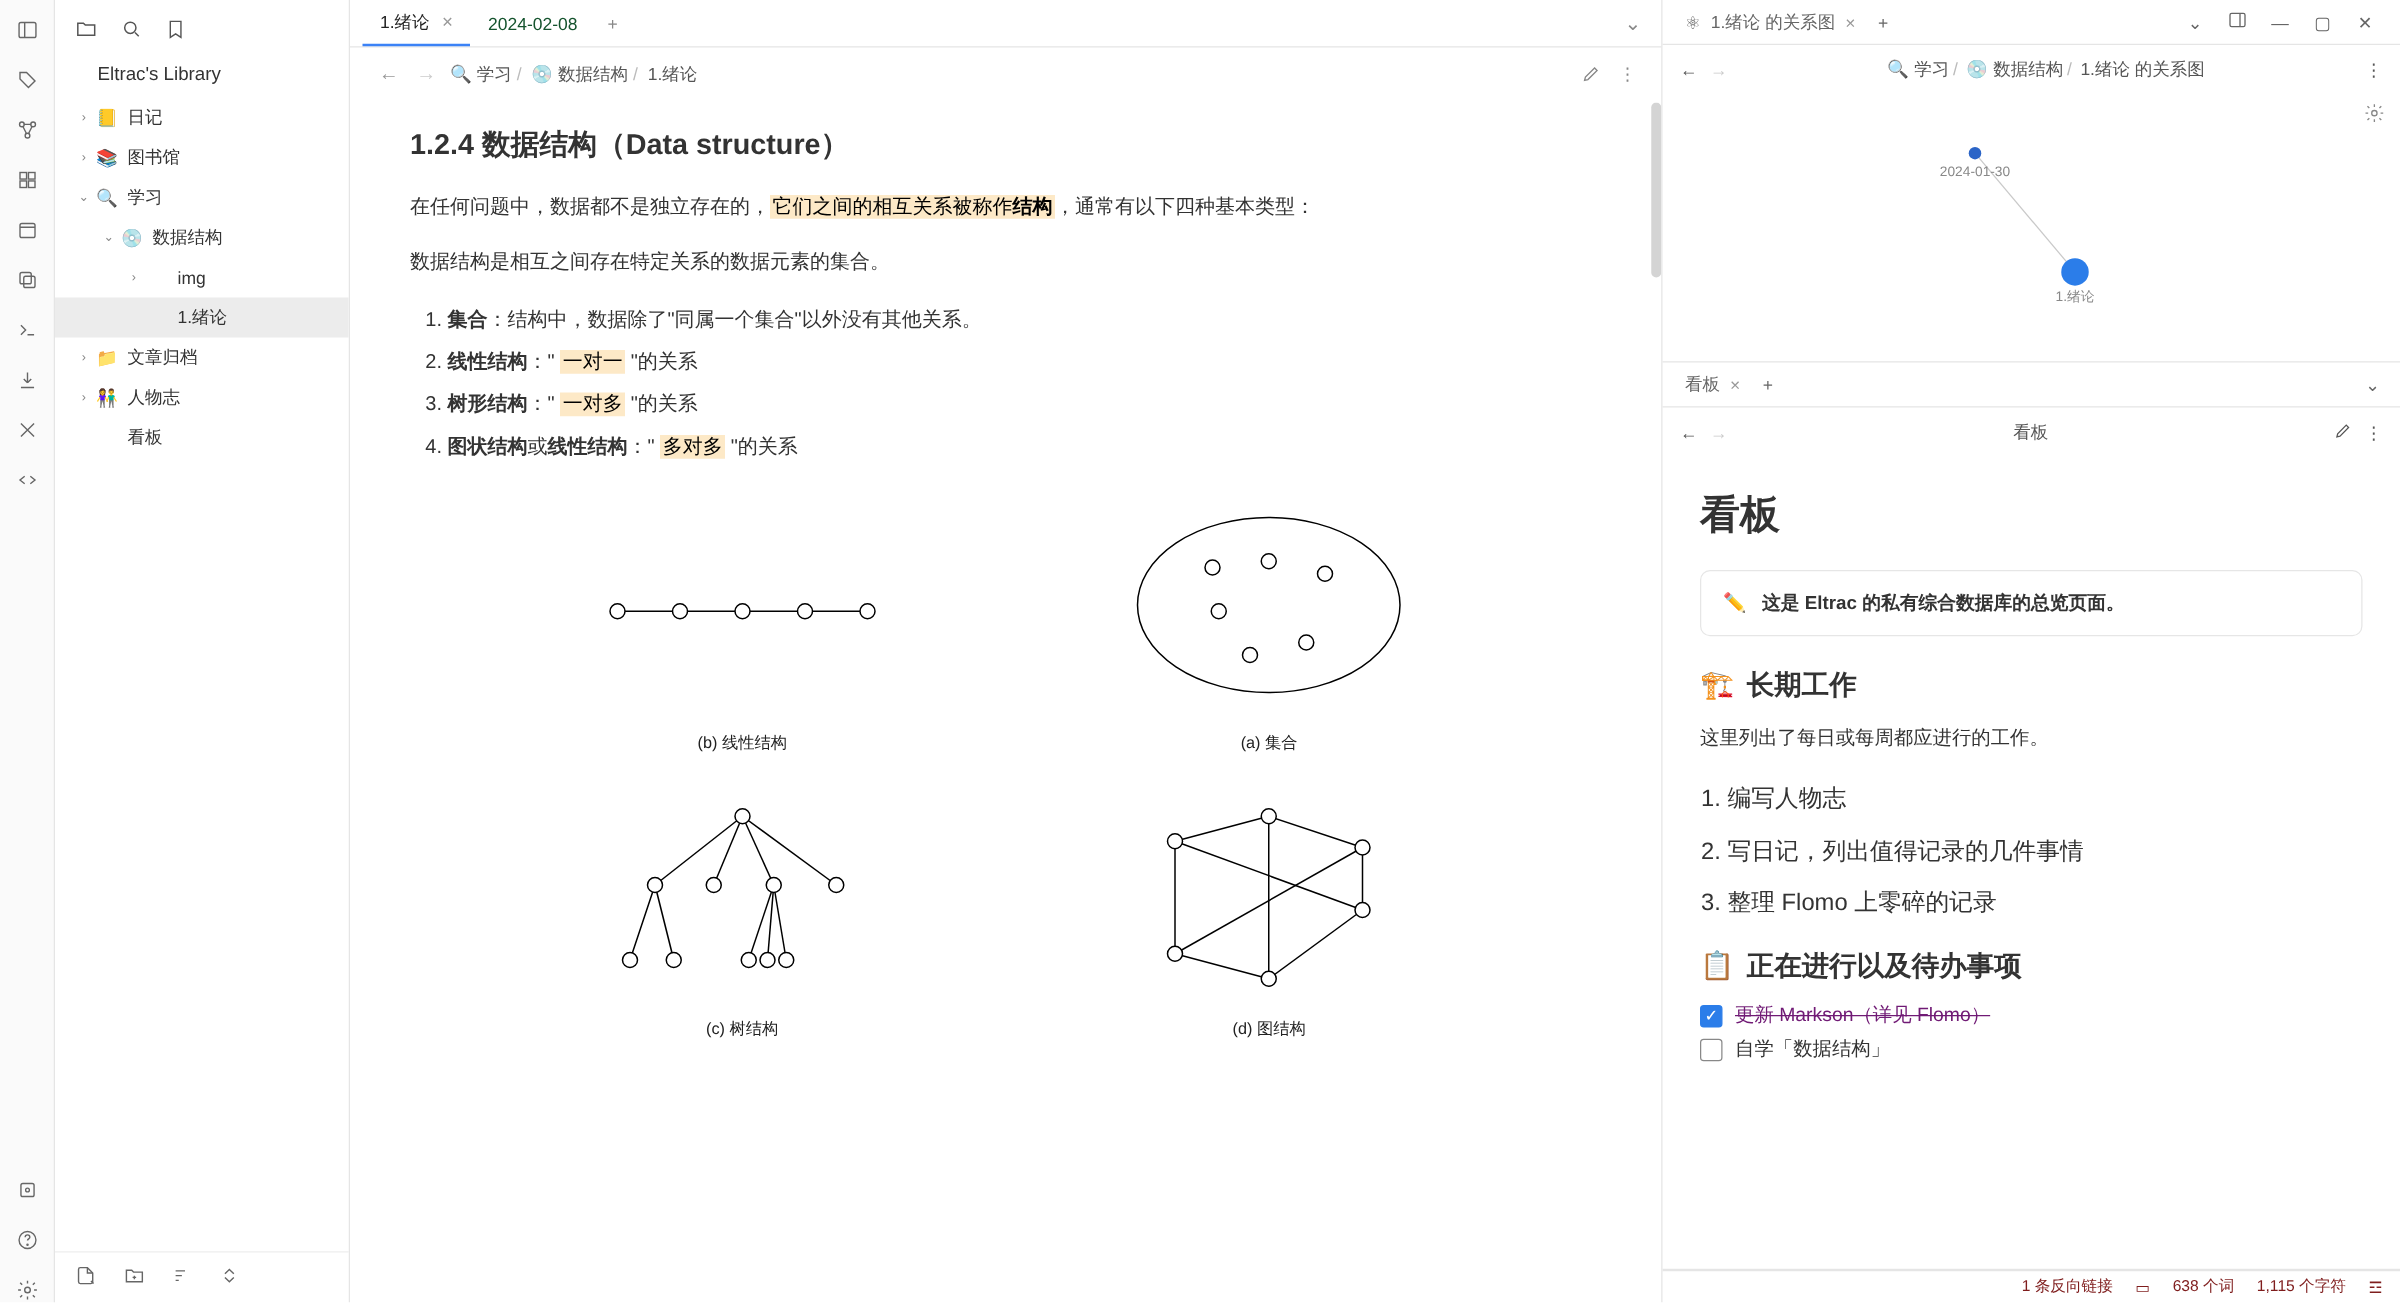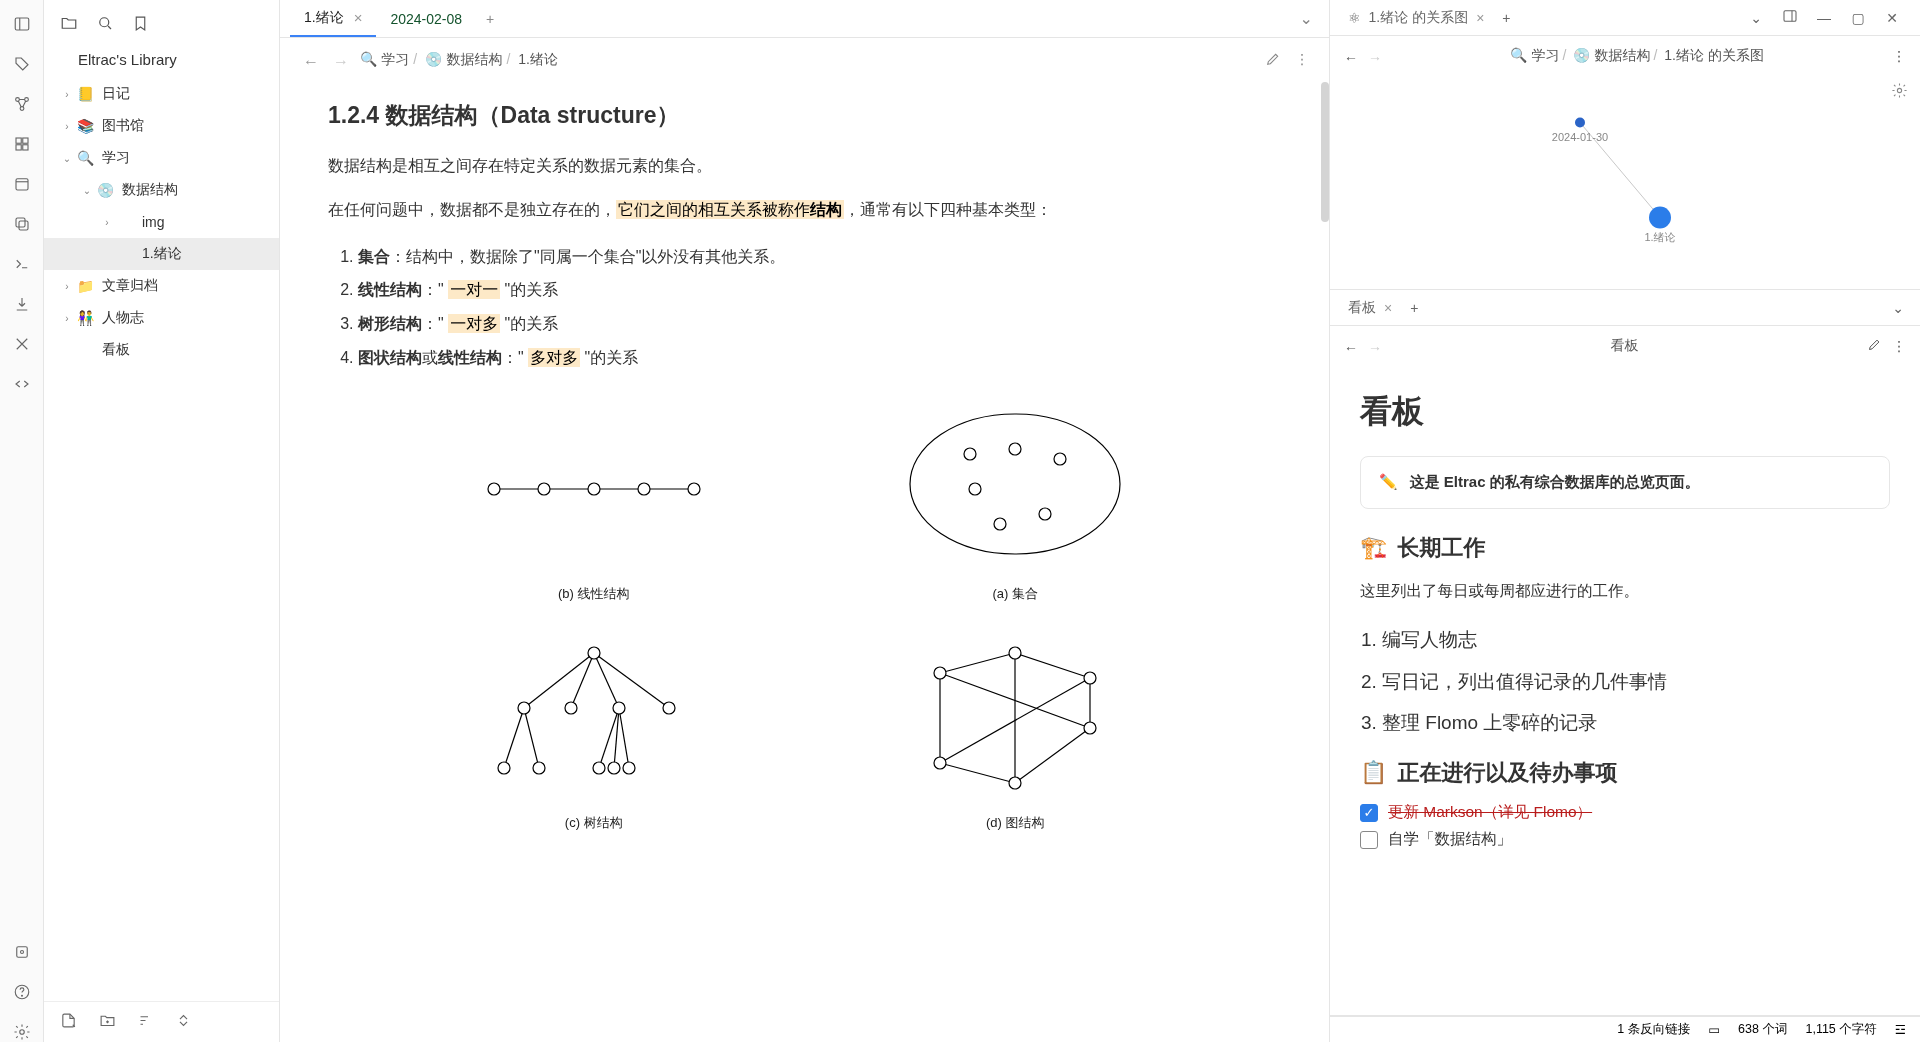--- a/index.html
+++ b/index.html
@@ -70,28 +70,28 @@
 .gnode-lbl { font-size: 11px; fill: #888; text-anchor: middle; }
 .kb-body { flex: 1; overflow: auto; padding: 10px 30px 30px; }
 .kb-body h1 { font-size: 32px; font-weight: 800; margin: 14px 0 22px; }
 .callout { border: 1px solid #e6e6e6; border-radius: 8px; padding: 16px 18px; display: flex; gap: 12px; align-items: flex-start; font-size: 15px; margin-bottom: 24px; }
 .kb-body h2 { font-size: 22px; font-weight: 800; margin: 14px 0 14px; display: flex; align-items: center; gap: 10px; }
 .kb-body p { font-size: 15.5px; line-height: 1.8; margin-bottom: 14px; }
 .kb-body ol.tasks { margin-left: 22px; font-size: 19px; line-height: 2.2; }
 .chk-row { display: flex; align-items: center; gap: 10px; font-size: 15.5px; margin: 6px 0; }
 .chk { width: 18px; height: 18px; border: 1.5px solid #888; border-radius: 3px; display: inline-flex; align-items: center; justify-content: center; }
 .chk.checked { background: #2b7de9; border-color: #2b7de9; color: #fff; font-size: 13px; }
-.strike { text-decoration: line-through; color: #b91c1c; }
+.strike { text-decoration: line-through; color: #701a75; }
 
 
 .win-ctrl { display: flex; gap: 10px; align-items: center; padding: 0 8px; color: #666; }
 .win-ctrl span { width: 24px; text-align: center; cursor: pointer; }
 
 
-.status { height: 26px; border-top: 1px solid #e5e5e5; display: flex; align-items: center; justify-content: flex-end; gap: 18px; padding: 0 14px; font-size: 12.5px; color: #000000; }
+.status { height: 26px; border-top: 1px solid #e5e5e5; display: flex; align-items: center; justify-content: flex-end; gap: 18px; padding: 0 14px; font-size: 12.5px; color: #7f1d1d; }
 .end-col { display:flex; flex-direction:column; width:590px; }
 </style>
 </head>
 <body>
 
 <div class="app">
 
   <div class="activity-bar">
     <div class="act-icon">
         <svg viewBox="0 0 24 24">
@@ -277,24 +277,24 @@
       <div class="right">
         <span><svg width="16" height="16" viewBox="0 0 24 24" fill="none" stroke="currentColor" stroke-width="1.6">
               <path d="M4 20l4-1 11-11-3-3L5 16l-1 4z"></path>
             </svg></span>
         <span>⋮</span>
       </div>
     </div>
     <div class="editor-body">
       <div class="scroll-ind"></div>
       <h2>1.2.4 数据结构（Data structure）</h2>
-      <p>数据结构是相互之间存在特定关系的数据元素的集合。</p>
       <p>
         <span>在任何问题中，数据都不是独立存在的，</span><mark><span>它们之间的相互关系被称作</span><b>结构</b></mark><span>，通常有以下四种基本类型：</span>
       </p>
+      <p>数据结构是相互之间存在特定关系的数据元素的集合。</p>
       <ol class="struct">
         <li><b>集合</b><span>：结构中，数据除了"同属一个集合"以外没有其他关系。</span></li>
         <li><b>线性结构</b><span>：" </span><mark>一对一</mark><span> "的关系</span></li>
         <li><b>树形结构</b><span>：" </span><mark>一对多</mark><span> "的关系</span></li>
         <li><b>图状结构</b><span>或</span><b>线性结构</b><span>：" </span><mark>多对多</mark><span> "的关系</span></li>
       </ol>
       <div class="diagrams">
         <div class="dia">
           <svg viewBox="0 0 250 170">
               <line class="edge" x1="25" y1="85" x2="225" y2="85"></line>

